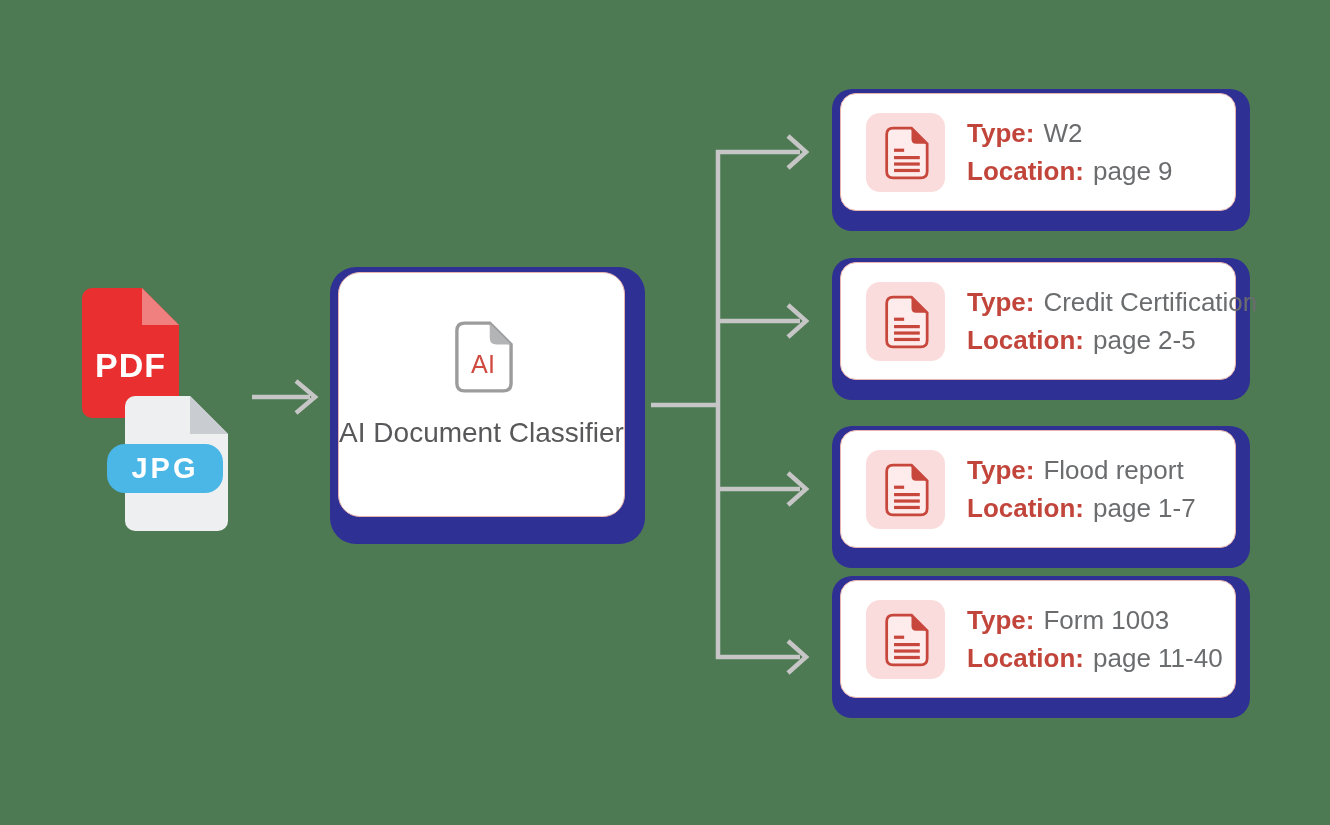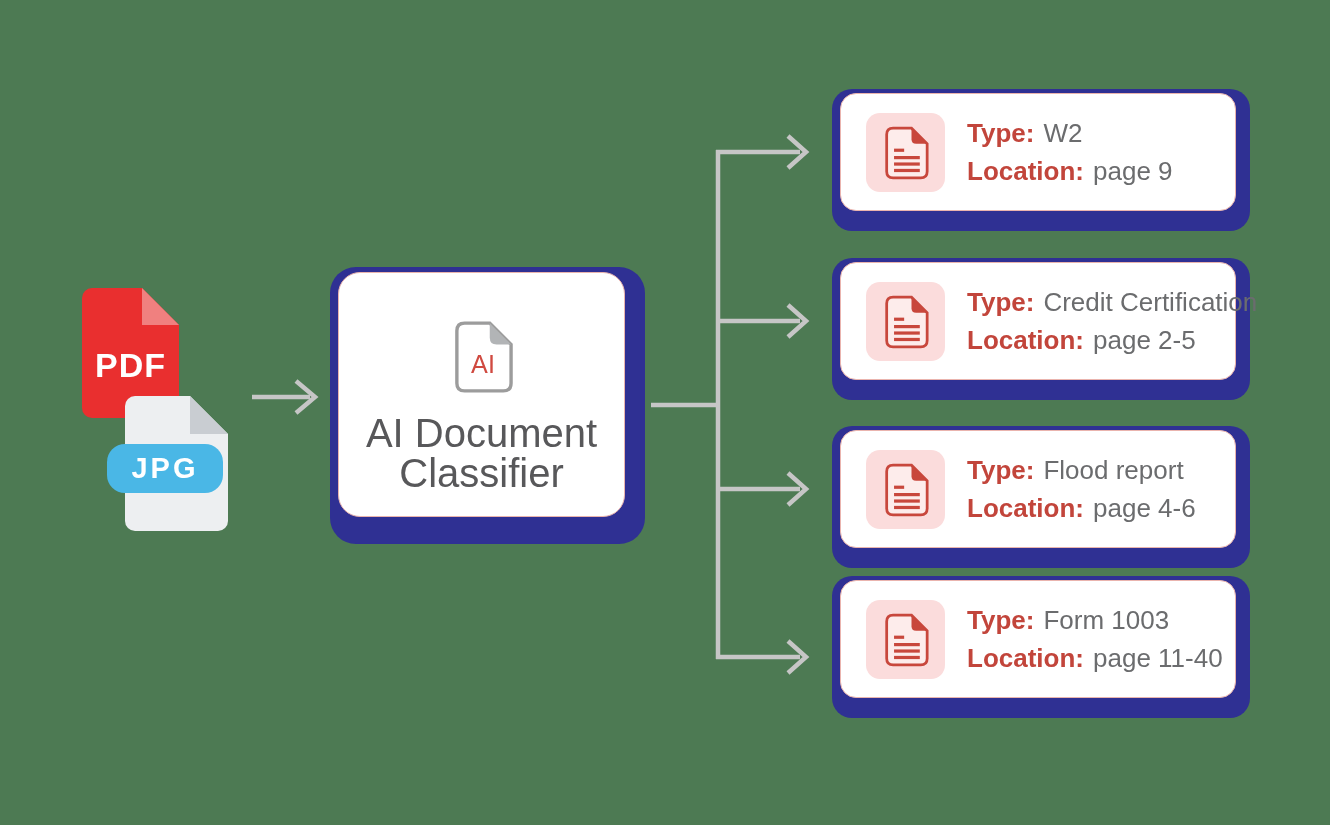--- a/index.html
+++ b/index.html
@@ -25,21 +25,21 @@
     background:var(--jpg-blue,#4ab7e6);display:flex;align-items:center;justify-content:center;
     color:#fff;font-size:29px;font-weight:bold;letter-spacing:3px;}
   
   .classifier{position:absolute;left:338px;top:266px;width:287px;height:245px;margin-top:6px;}
   .plate{position:absolute;background:var(--indigo,#2f3093);}
   .classifier-plate{inset:-5px -20px -27px -8px;border-radius:26px;}
   .surface{position:absolute;inset:0;background:#fff;border:1px solid var(--border-pink,#eab4ae);}
   .classifier-surface{border-radius:22px;}
   .ai-doc{position:absolute;left:114px;top:48px;}
   .classifier-title{position:absolute;left:0;top:140px;width:100%;text-align:center;
-    color:var(--title-gray,#58585a);font-size:40px;line-height:40px;font-weight:500;}
+    color:var(--title-gray,#58585a);font-size:28px;line-height:40px;font-weight:500;}
   
   .card{position:absolute;left:840px;width:396px;height:118px;}
   .card-plate{inset:-4px -14px -20px -8px;border-radius:20px;}
   .card-surface{border-radius:16px;}
   .doc-badge{position:absolute;left:25px;top:19px;width:79px;height:79px;border-radius:14px;
     background:var(--pink-bg,#fbdcdc);display:flex;align-items:center;justify-content:center;}
   .card-text{position:absolute;left:126px;top:0;height:100%;display:flex;flex-direction:column;
     justify-content:center;gap:11px;}
   .row{font-size:26px;line-height:27px;white-space:nowrap;}
   .lbl{color:var(--label-red,#c2453b);font-weight:bold;margin-right:9px;}
@@ -168,21 +168,21 @@
             <line x1="12" y1="41" x2="40" y2="41"></line>
             <line x1="12" y1="48" x2="40" y2="48"></line>
           </g>
         </svg>
       </div>
       <div class="card-text">
         <div class="row">
           <span class="lbl">Type:</span><span class="val">Flood report</span>
         </div>
         <div class="row">
-          <span class="lbl">Location:</span><span class="val">page 4-6</span>
+          <span class="lbl">Location:</span><span class="val">page 1-7</span>
         </div>
       </div>
     </div>
   </div>
 
   <div class="card" style="top:580px">
     <div class="plate card-plate"></div>
     <div class="surface card-surface">
       <div class="doc-badge">
         <svg width="46" height="54" viewBox="0 0 50 58">

